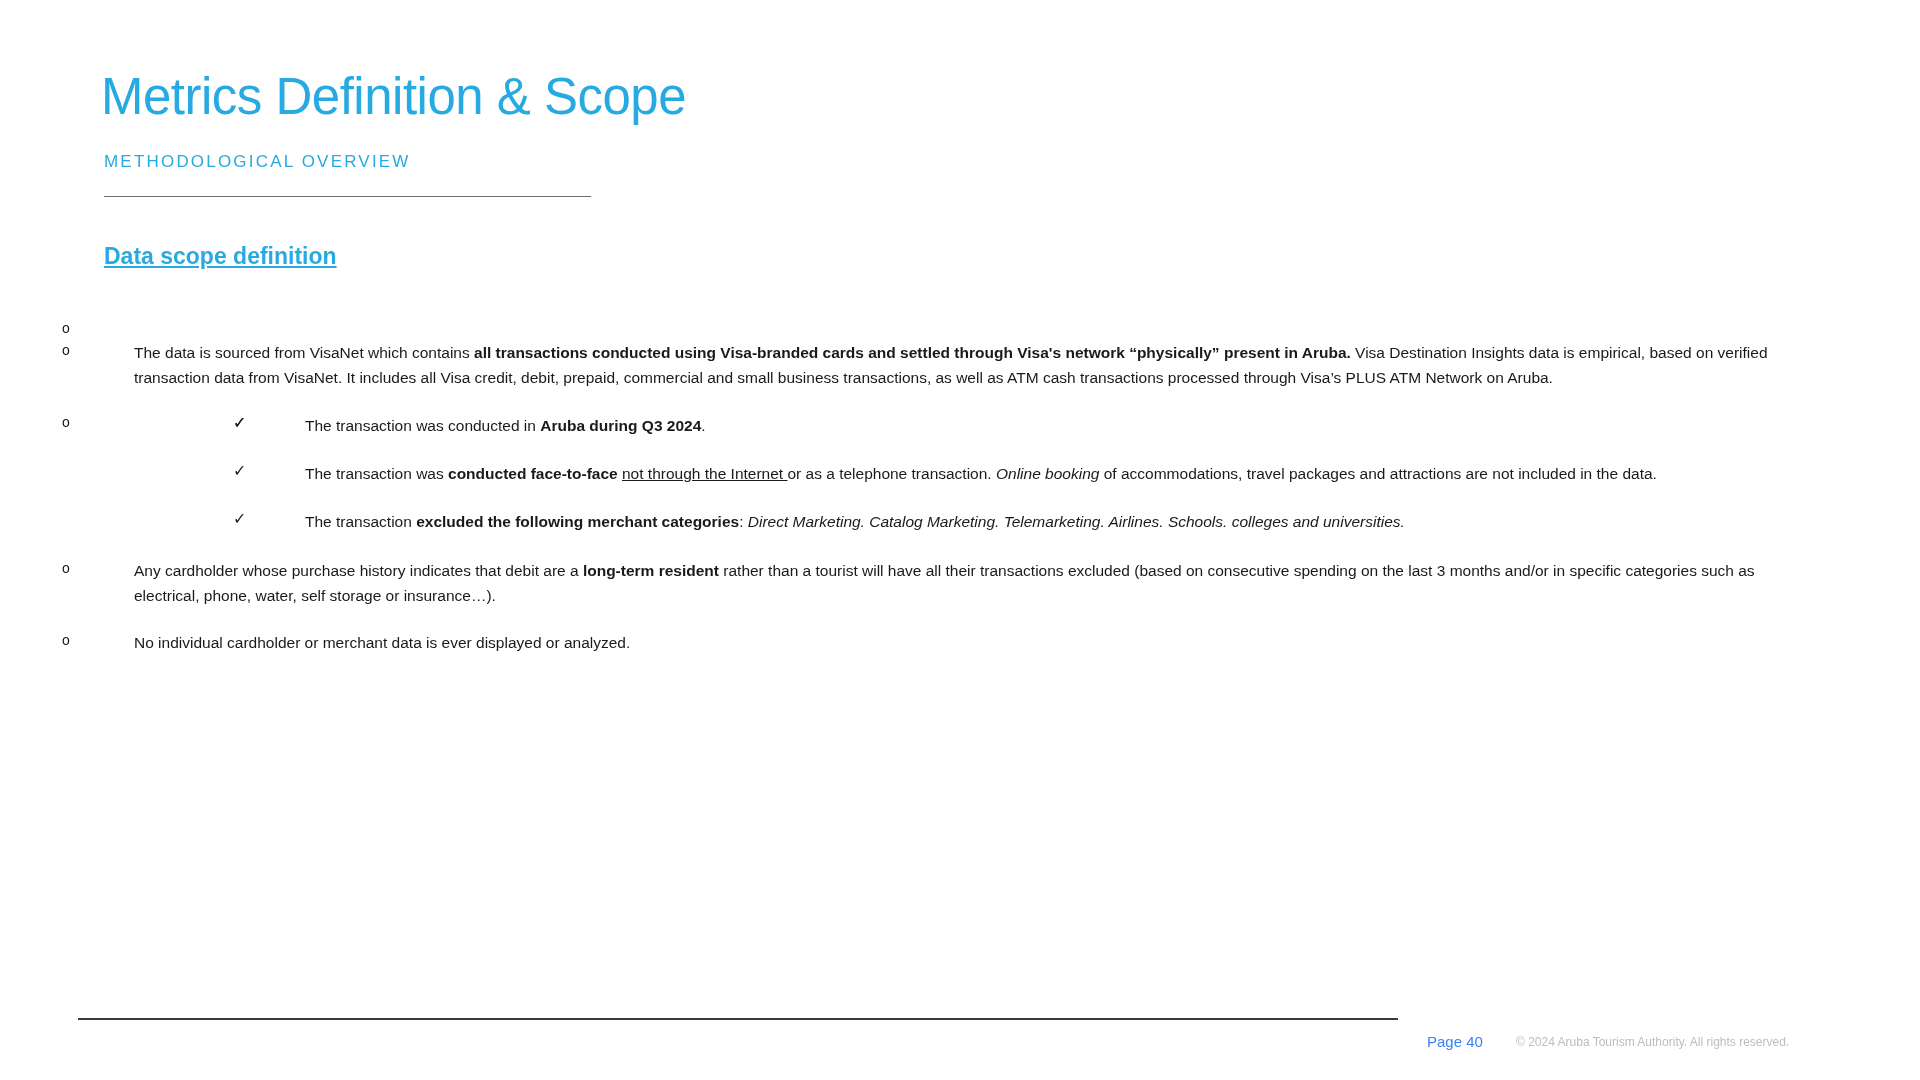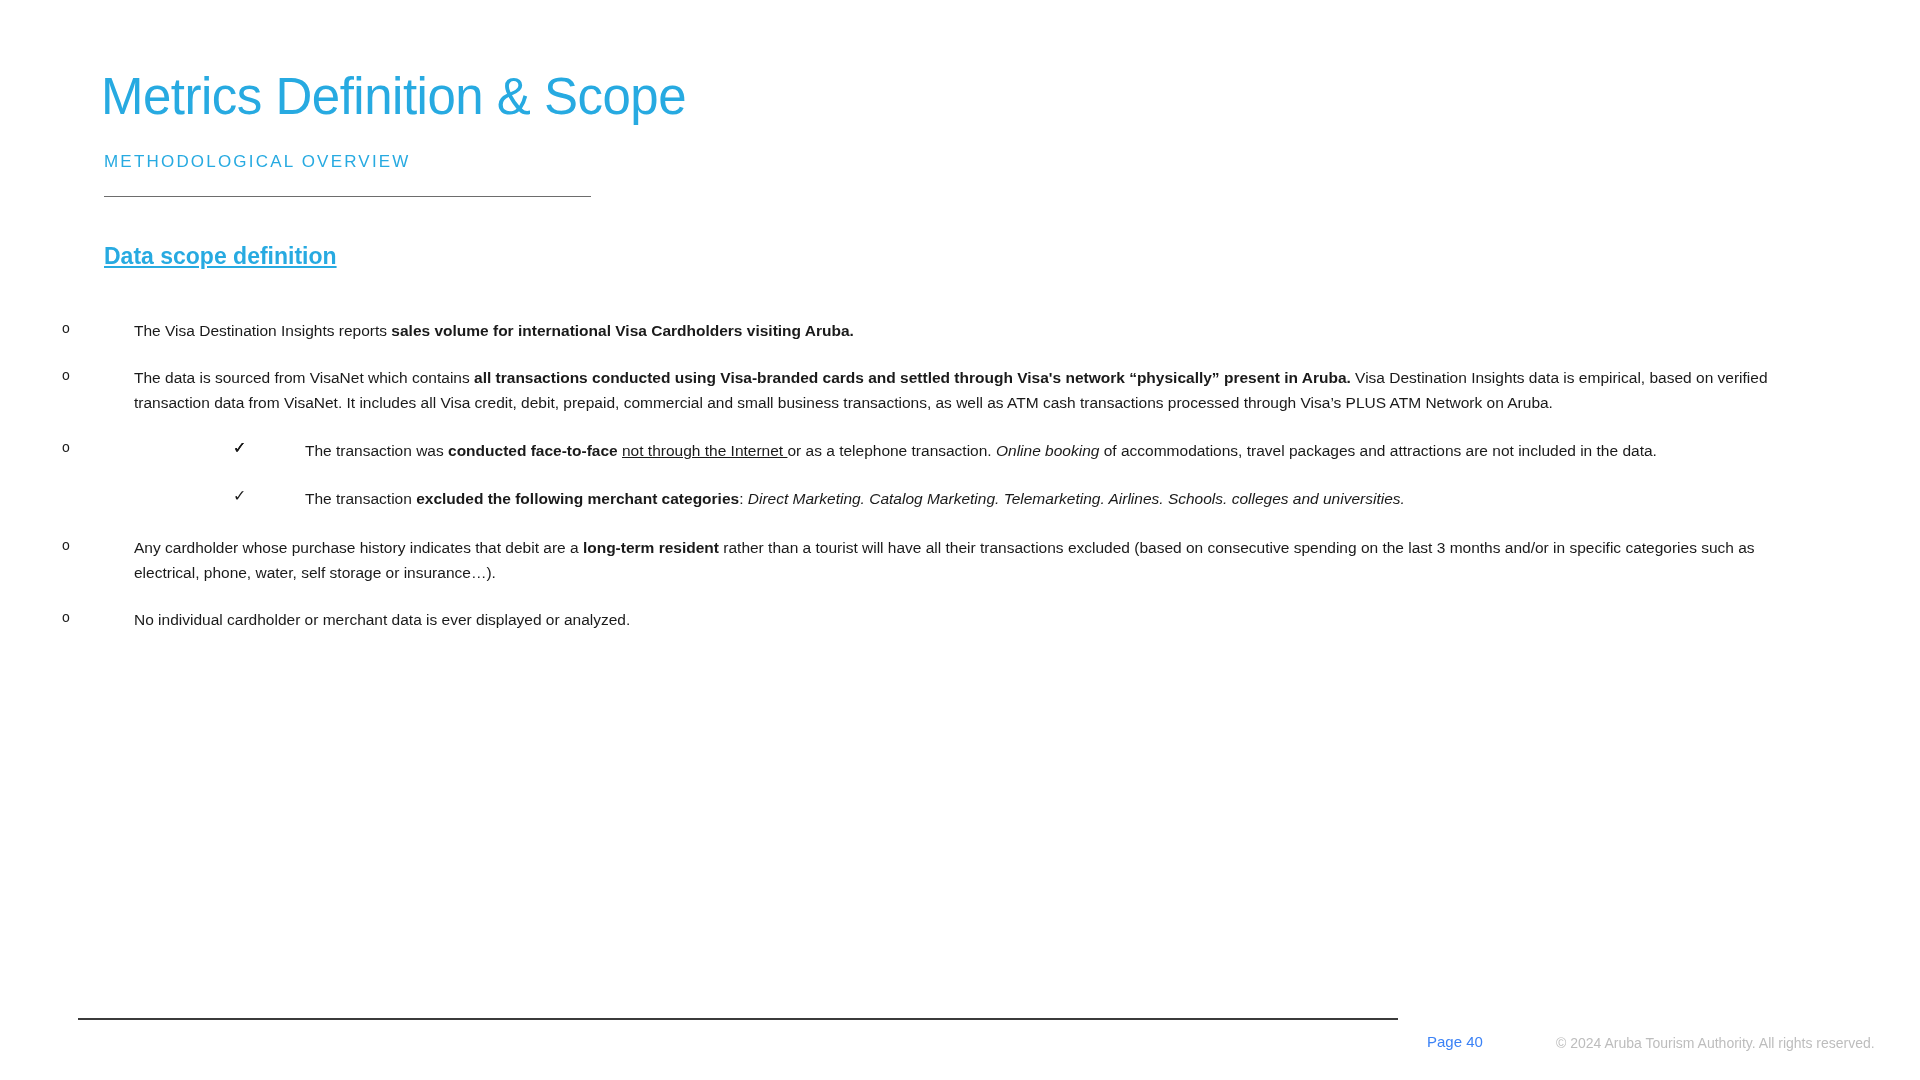--- a/index.html
+++ b/index.html
@@ -131,56 +131,56 @@
   .page-number {
     position: absolute;
     left: 1427px;
     top: 1033px;
     font-size: 15px;
     color: #3b82f6;
     white-space: nowrap;
   }
   .copyright {
     position: absolute;
-    left: 1556px;
+    left: 1516px;
     top: 1035px;
-    font-size: 14px;
+    font-size: 12px;
     color: #bdbdbd;
     white-space: nowrap;
   }
 </style>
 </head>
 <body>
 
 <div class="slide">
 
   <div class="title">Metrics Definition &amp; Scope</div>
   <div class="subtitle">METHODOLOGICAL OVERVIEW</div>
   <div class="title-rule"></div>
 
   <div class="section-heading">Data scope definition</div>
 
   <div class="content" id="bullet-list">
       <div class="bullet">
         <span class="marker">o</span>
-        <div class="text"><span>The Visa Destination Insights reports </span><b>sales volume for international Visa Cardholders visiting Aruba.</b></div>
       </div>
       <div class="bullet">
         <span class="marker">o</span>
         <div class="text"><span>The data is sourced from VisaNet which contains </span><b>all transactions conducted using Visa-branded cards and settled through Visa's network “physically” present in Aruba.</b><span> Visa Destination Insights data is empirical, based on verified transaction data from VisaNet. It includes all Visa credit, debit, prepaid, commercial and small business transactions, as well as ATM cash transactions processed through Visa’s PLUS ATM Network on Aruba.</span></div>
       </div>
       <div class="bullet">
         <span class="marker">o</span>
       </div>
       <div class="sub-list">
         <div class="sub-bullet">
           <span class="check">✓</span>
         </div>
         <div class="sub-bullet">
           <span class="check">✓</span>
+          <div class="text"><span>The transaction was conducted in </span><b>Aruba during Q3 2024</b><span>.</span></div>
         </div>
         <div class="sub-bullet">
           <span class="check">✓</span>
           <div class="text"><span>The transaction was </span><b>conducted face-to-face </b><u>not through the Internet </u><span>or as a telephone transaction. </span><i>Online booking</i><span> of accommodations, travel packages and attractions are not included in the data.</span></div>
         </div>
         <div class="sub-bullet">
           <span class="check">✓</span>
           <div class="text"><span>The transaction </span><b>excluded the following merchant categories</b><span>: </span><i>Direct Marketing. Catalog Marketing. Telemarketing. Airlines. Schools. colleges and universities.</i></div>
         </div>
       </div>

